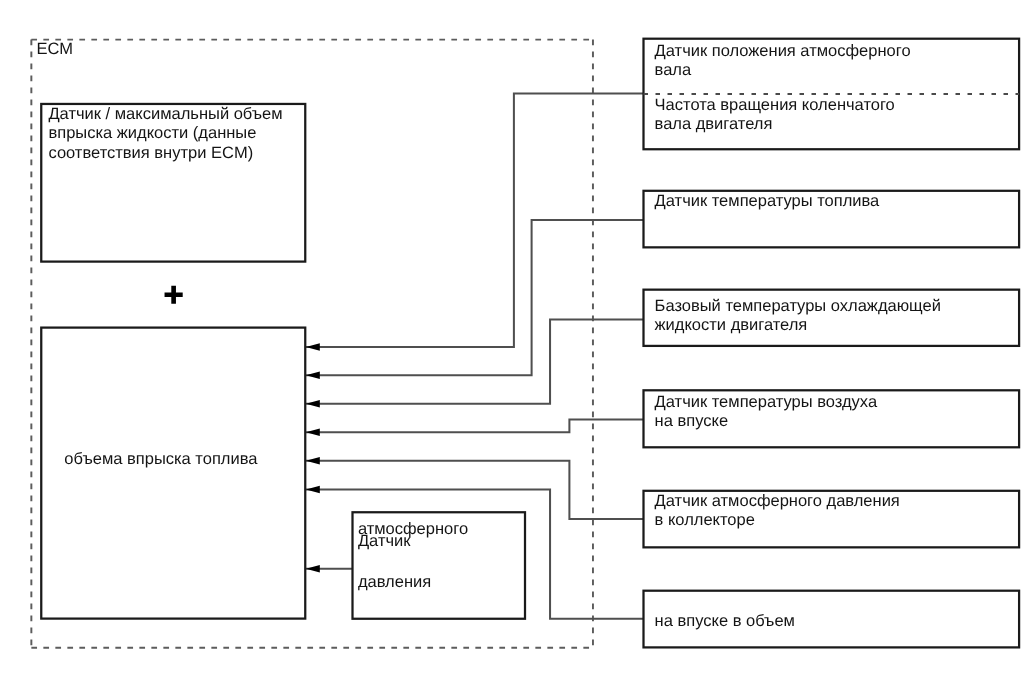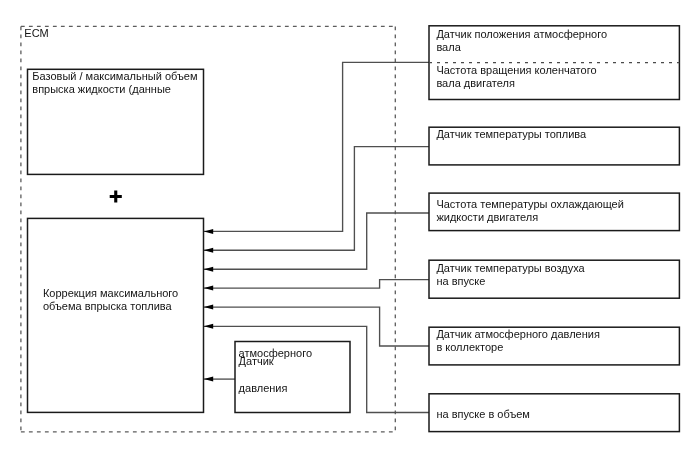--- a/index.html
+++ b/index.html
@@ -53,33 +53,33 @@
     <rect class="box" x="429.00" y="25.80" width="250.40" height="73.70"></rect>
     <rect class="box" x="429.00" y="127.20" width="250.40" height="37.70"></rect>
     <rect class="box" x="429.00" y="193.10" width="250.40" height="37.50"></rect>
     <rect class="box" x="429.00" y="260.20" width="250.40" height="38.00"></rect>
     <rect class="box" x="429.00" y="327.20" width="250.40" height="37.70"></rect>
     <rect class="box" x="429.00" y="393.80" width="250.40" height="37.80"></rect>
     </g>
     <line class="dash2" x1="429.00" y1="62.65" x2="679.40" y2="62.65"></line>
   </svg>
   <div class="txt" style="left:24.3px;top:26.9px">ECM</div>
-  <div class="txt" style="left:32.3px;top:69.9px">Базовый / максимальный объем</div>
+  <div class="txt" style="left:32.3px;top:69.9px">Датчик / максимальный объем</div>
   <div class="txt" style="left:32.3px;top:83.1px">впрыска жидкости (данные</div>
-  <div class="txt" style="left:42.9px;top:287.0px">Коррекция максимального</div>
+  <div class="txt" style="left:32.3px;top:96.3px">соответствия внутри ECM)</div>
   <div class="txt" style="left:42.9px;top:300.2px">объема впрыска топлива</div>
   <div class="txt" style="left:238.6px;top:355.3px">Датчик</div>
   <div class="txt" style="left:238.6px;top:347px">атмосферного</div>
   <div class="txt" style="left:238.6px;top:381.7px">давления</div>
   <div class="txt" style="left:436.4px;top:27.8px">Датчик положения атмосферного</div>
   <div class="txt" style="left:436.4px;top:41.0px">вала</div>
   <div class="txt" style="left:436.4px;top:63.5px">Частота вращения коленчатого</div>
   <div class="txt" style="left:436.4px;top:76.7px">вала двигателя</div>
   <div class="txt" style="left:436.4px;top:128.4px">Датчик температуры топлива</div>
   <div class="txt" style="left:436.4px;top:141.6px"></div>
-  <div class="txt" style="left:436.4px;top:197.5px">Частота температуры охлаждающей</div>
+  <div class="txt" style="left:436.4px;top:197.5px">Базовый температуры охлаждающей</div>
   <div class="txt" style="left:436.4px;top:210.7px">жидкости двигателя</div>
   <div class="txt" style="left:436.4px;top:261.7px">Датчик температуры воздуха</div>
   <div class="txt" style="left:436.4px;top:274.9px">на впуске</div>
   <div class="txt" style="left:436.4px;top:328.1px">Датчик атмосферного давления</div>
   <div class="txt" style="left:436.4px;top:341.3px">в коллекторе</div>
   <div class="txt" style="left:436.4px;top:408.2px">на впуске в объем</div>
 </div>
 
 </body></html>

